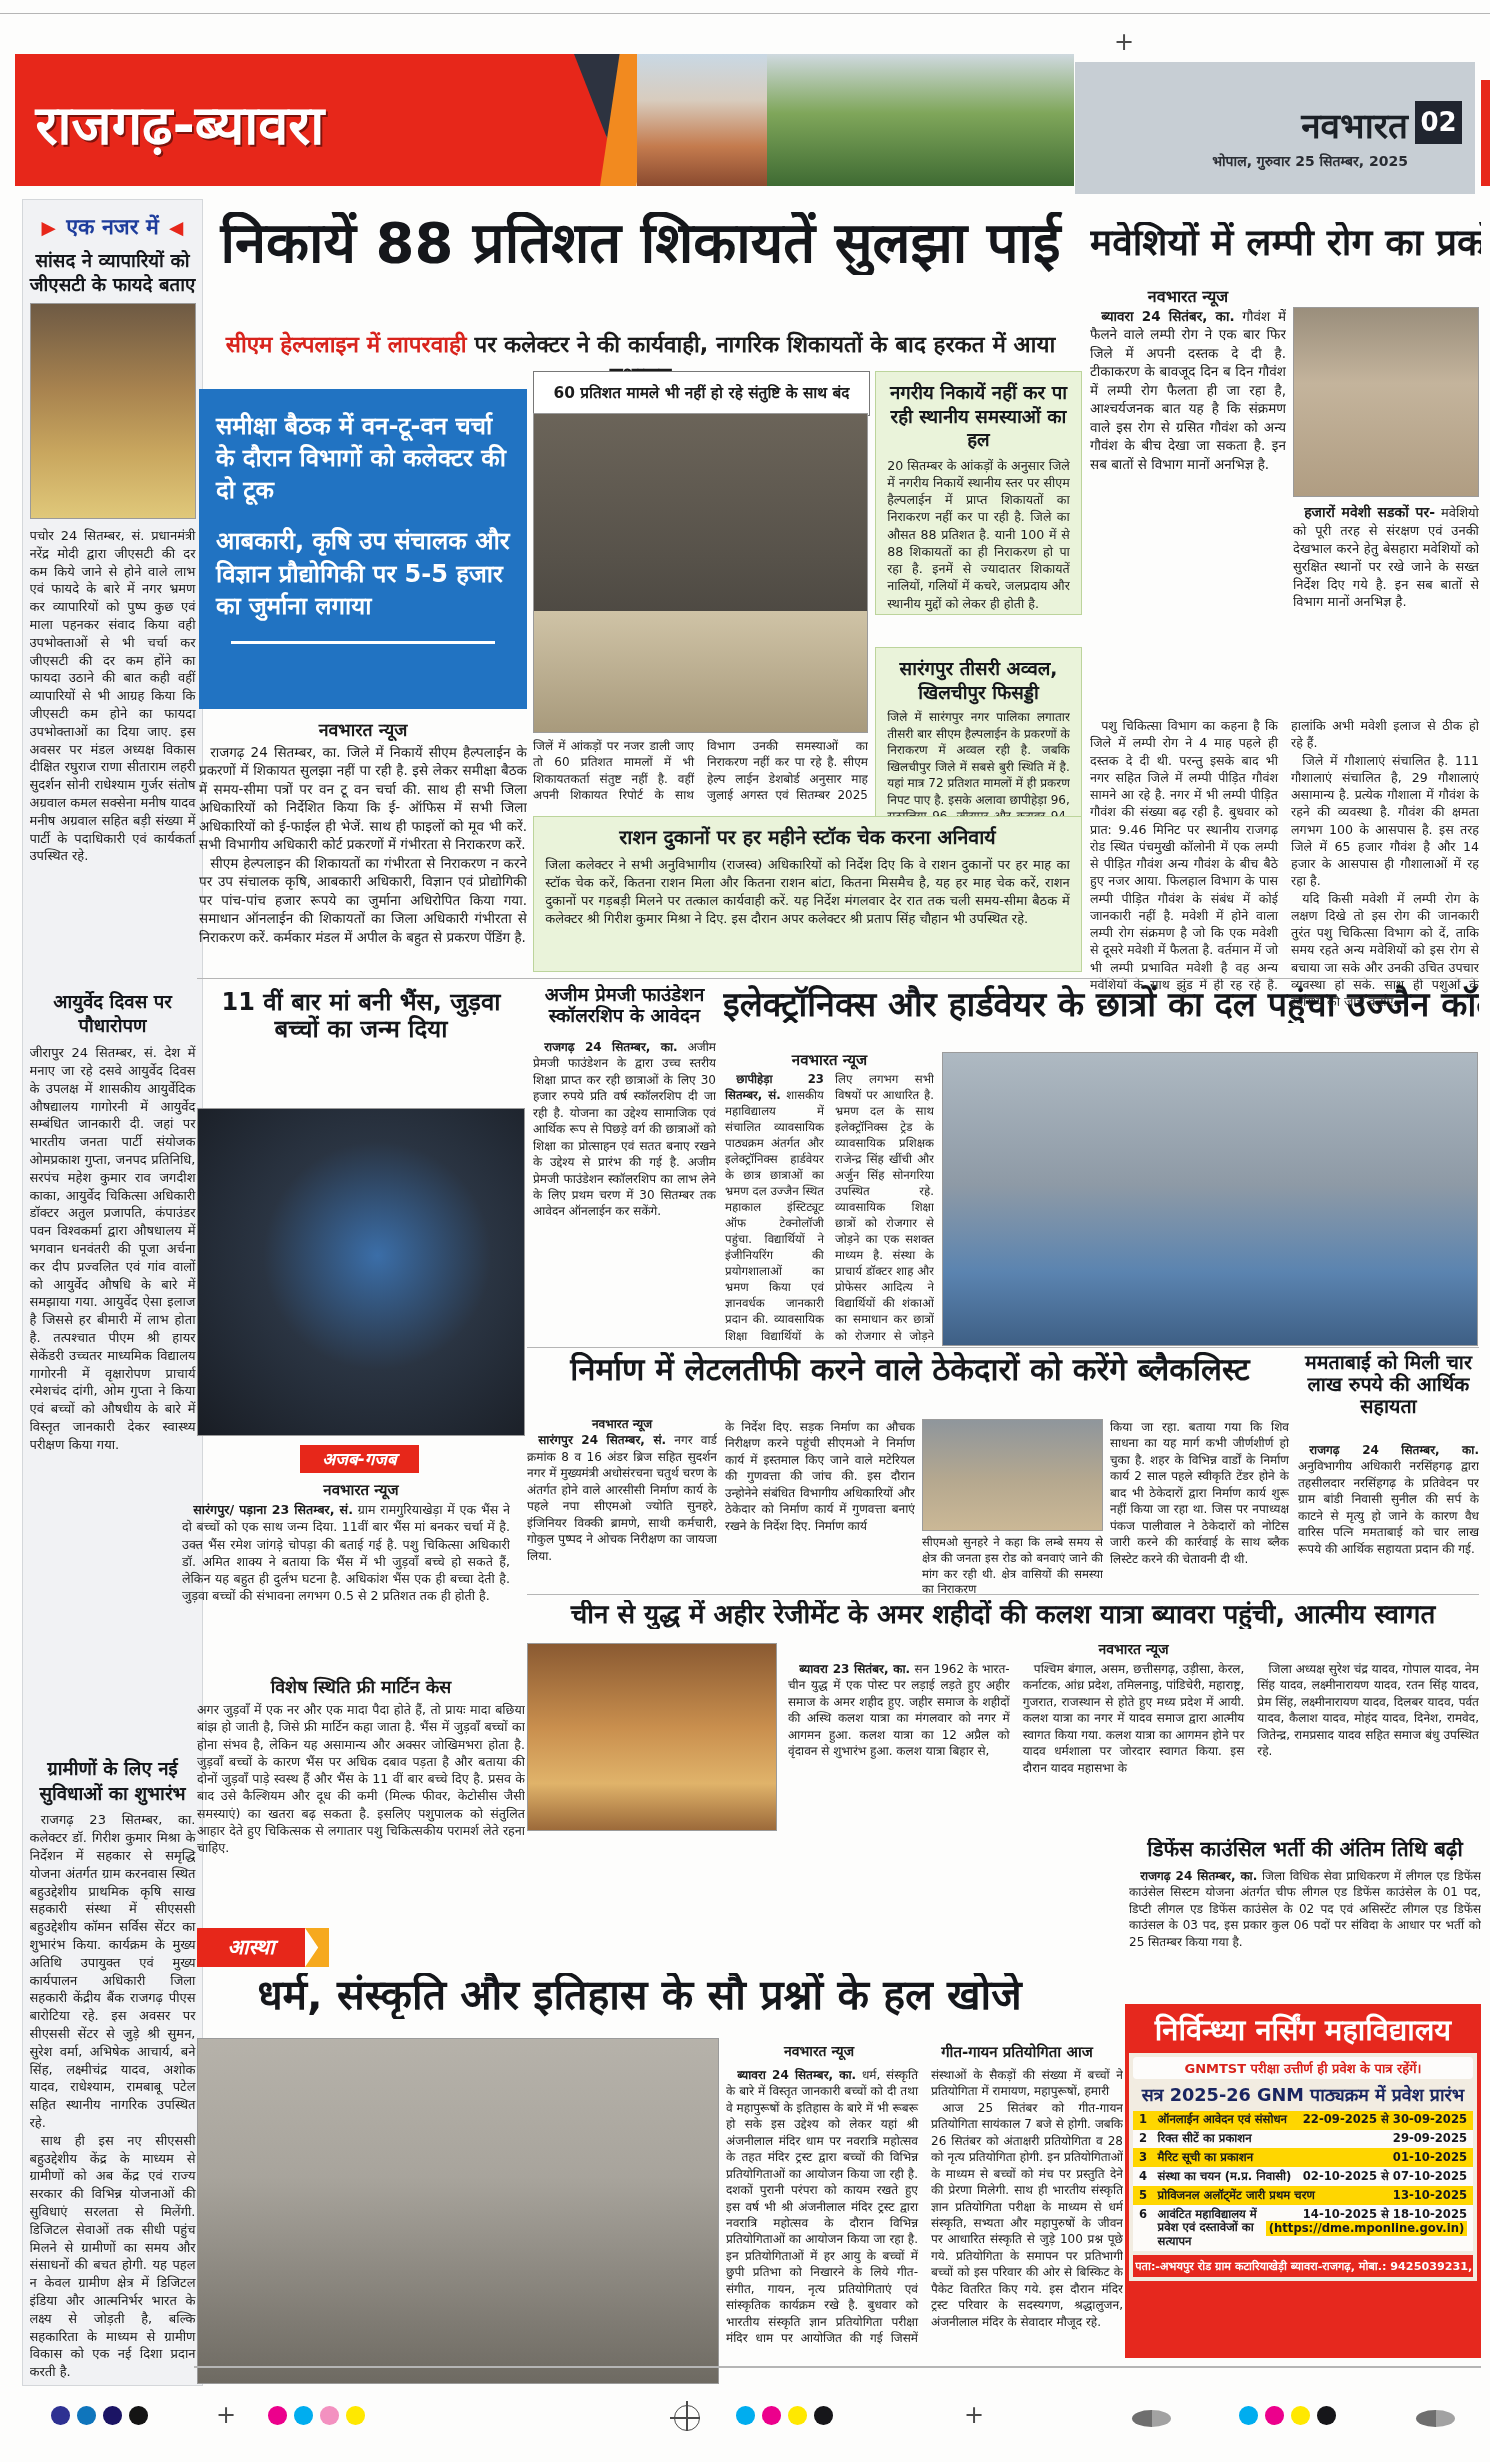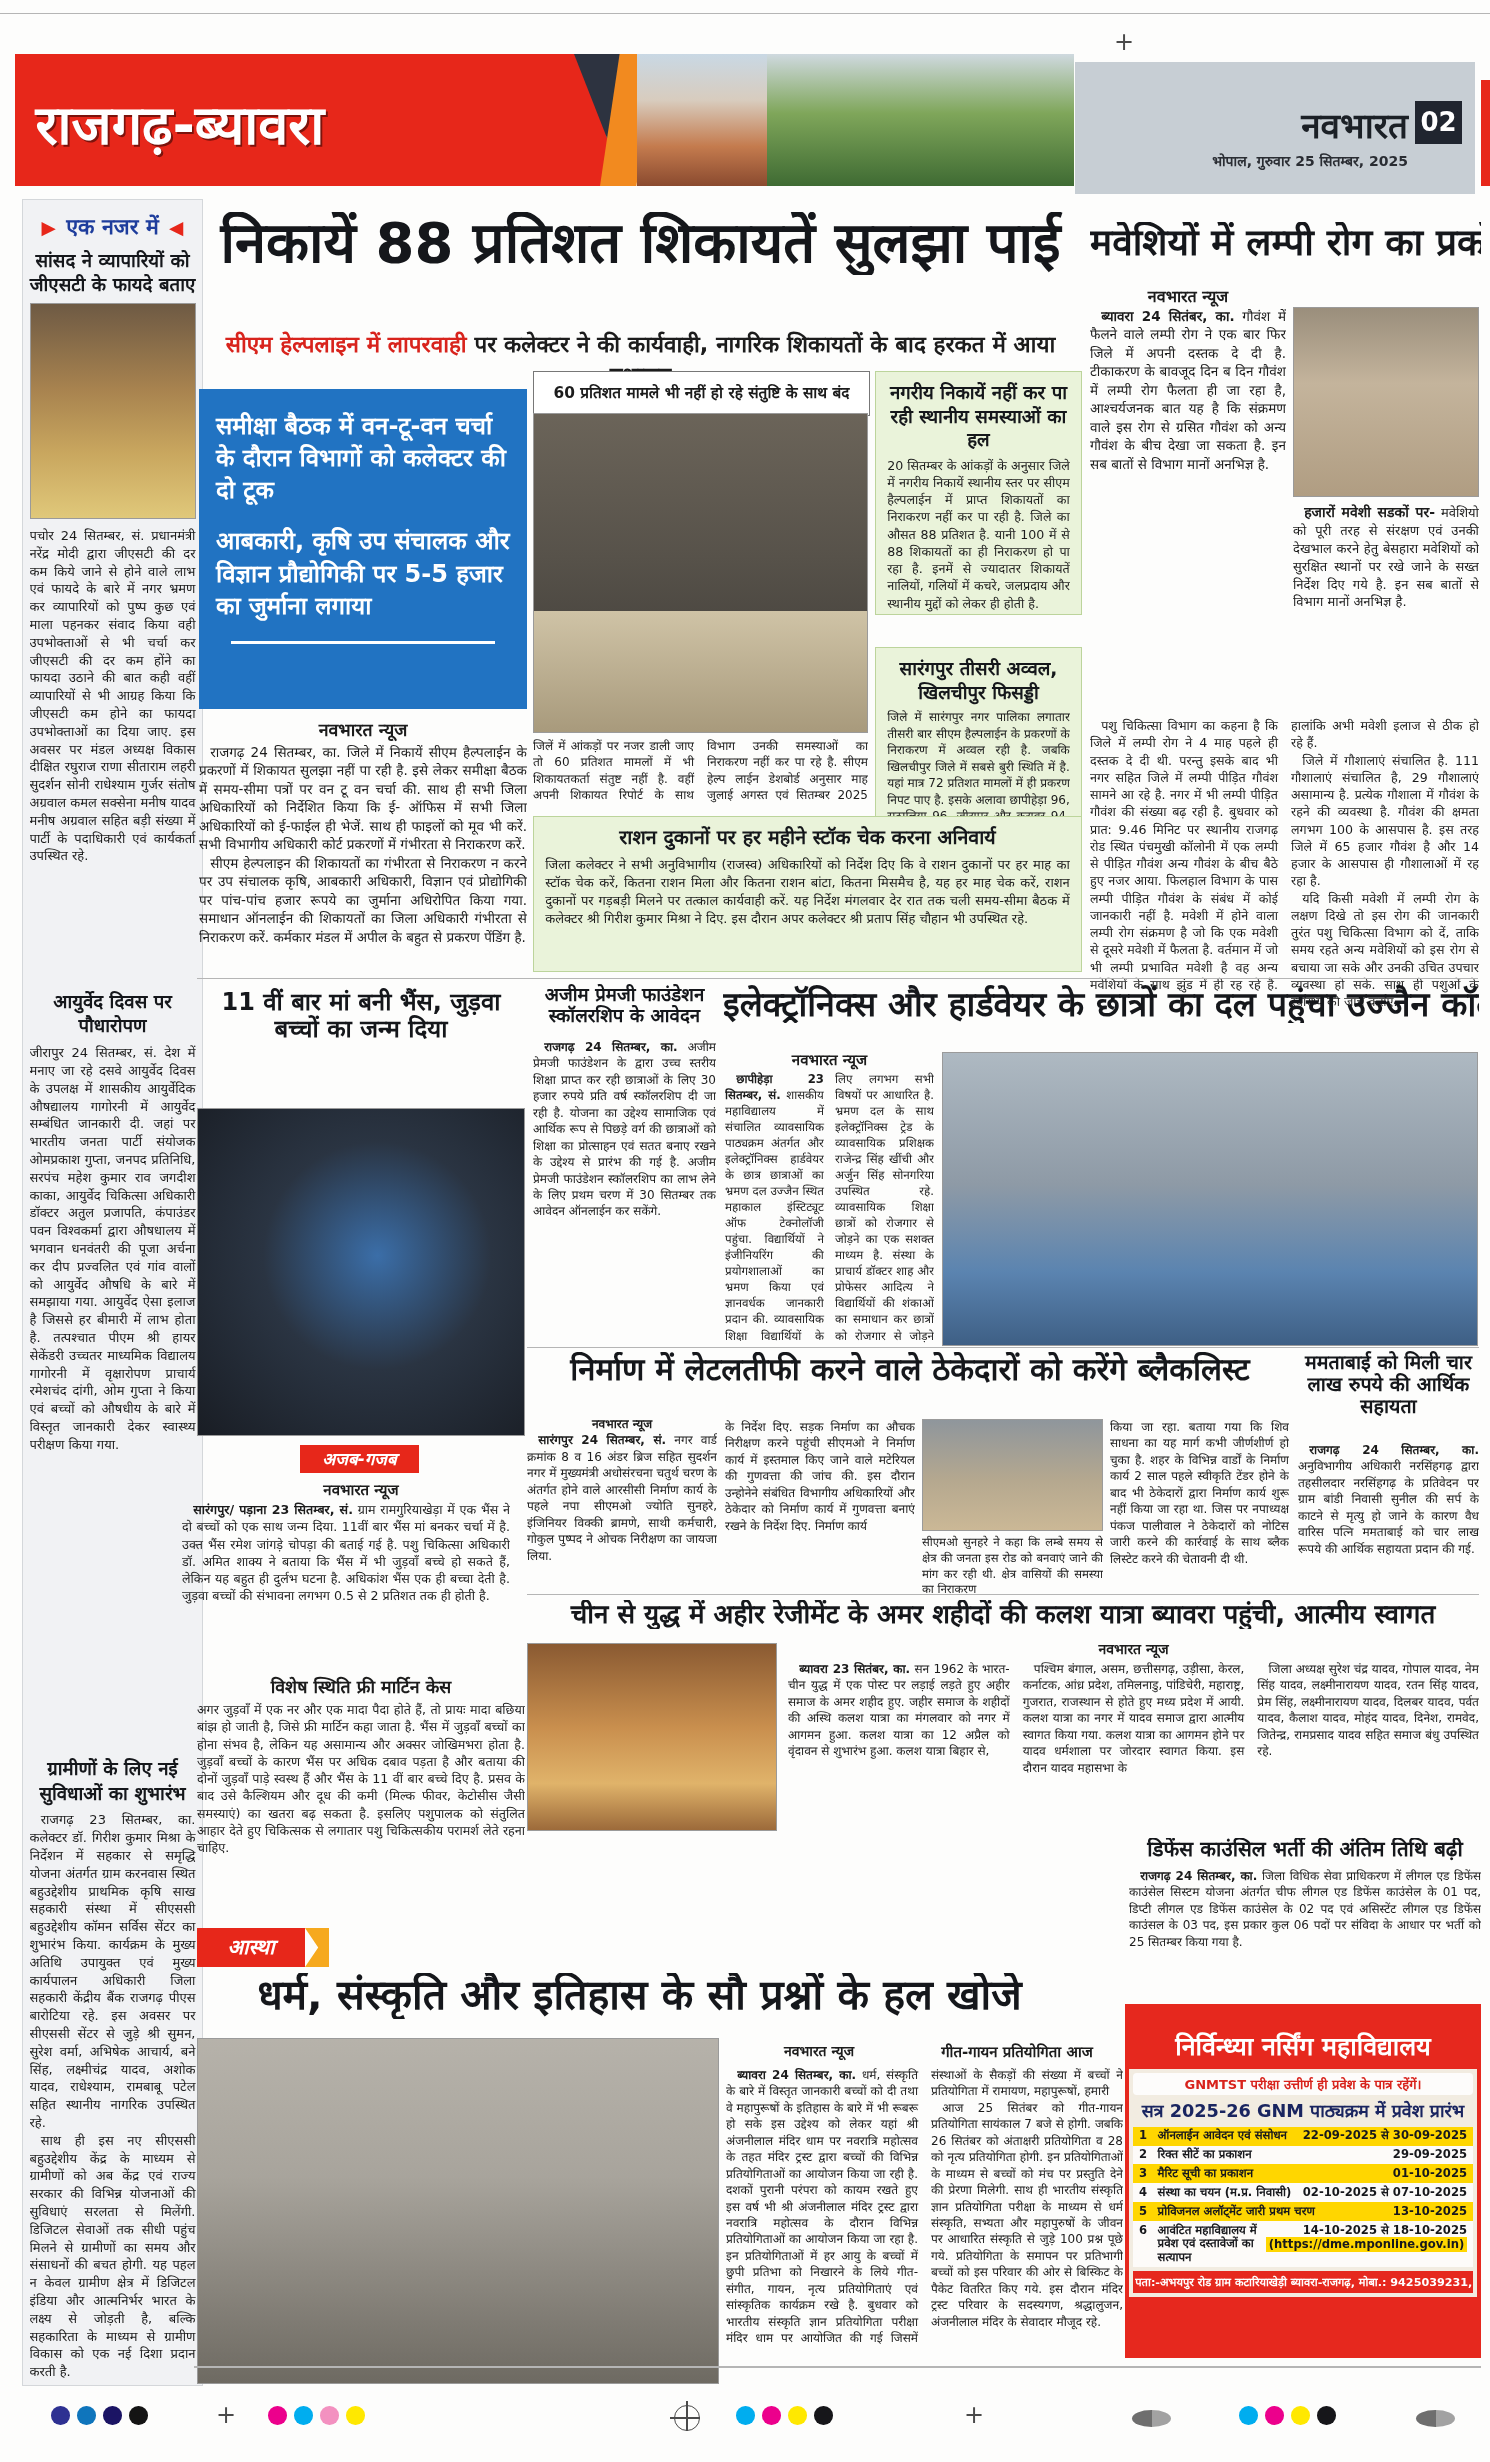--- a/index.html
+++ b/index.html
@@ -195,21 +195,21 @@
   <div class="abs hl c" style="left:197px;top:1973px;width:885px;font-size:41px;white-space:nowrap;overflow:hidden;">धर्म, संस्कृति और इतिहास के सौ प्रश्नों के हल खोजे</div>
   <div class="abs photo" style="left:197px;top:2038px;width:522px;height:346px;background:linear-gradient(180deg,#b6b2aa 0%,#a8a49c 40%,#86827a 75%,#6e6a62 100%);"></div>
   <div class="abs b c" style="left:726px;top:2041px;width:186px;font-size:14px;">नवभारत न्यूज</div>
   <div class="abs b c" style="left:924px;top:2041px;width:186px;font-size:15px;">गीत-गायन प्रतियोगिता आज</div>
   <div class="abs body j cols2" style="left:726px;top:2067px;width:397px;height:317px;font-size:12px;">
     <p><b>ब्यावरा 24 सितम्बर, का.</b> <span>धर्म, संस्कृति के बारे में विस्तृत जानकारी बच्चों को दी तथा वे महापुरूषों के इतिहास के बारे में भी रूबरू हो सके इस उद्देश्य को लेकर यहां श्री अंजनीलाल मंदिर धाम पर नवरात्रि महोत्सव के तहत मंदिर ट्रस्ट द्वारा बच्चों की विभिन्न प्रतियोगिताओं का आयोजन किया जा रही है. दशकों पुरानी परंपरा को कायम रखते हुए इस वर्ष भी श्री अंजनीलाल मंदिर ट्रस्ट द्वारा नवरात्रि महोत्सव के दौरान विभिन्न प्रतियोगिताओं का आयोजन किया जा रहा है. इन प्रतियोगिताओं में हर आयु के बच्चों में छुपी प्रतिभा को निखारने के लिये गीत-संगीत, गायन, नृत्य प्रतियोगिताएं एवं सांस्कृतिक कार्यक्रम रखे है. बुधवार को भारतीय संस्कृति ज्ञान प्रतियोगिता परीक्षा मंदिर धाम पर आयोजित की गई जिसमें संस्थाओं के सैकड़ों की संख्या में बच्चों ने प्रतियोगिता में रामायण, महापुरूषों, हमारी</span></p>
     <p>आज 25 सितंबर को गीत-गायन प्रतियोगिता सायंकाल 7 बजे से होगी. जबकि 26 सितंबर को अंताक्षरी प्रतियोगिता व 28 को नृत्य प्रतियोगिता होगी. इन प्रतियोगिताओं के माध्यम से बच्चों को मंच पर प्रस्तुति देने की प्रेरणा मिलेगी. साथ ही भारतीय संस्कृति ज्ञान प्रतियोगिता परीक्षा के माध्यम से धर्म संस्कृति, सभ्यता और महापुरुषों के जीवन पर आधारित संस्कृति से जुड़े 100 प्रश्न पूछे गये. प्रतियोगिता के समापन पर प्रतिभागी बच्चों को इस परिवार की ओर से बिस्किट के पैकेट वितरित किए गये. इस दौरान मंदिर ट्रस्ट परिवार के सदस्यगण, श्रद्धालुजन, अंजनीलाल मंदिर के सेवादार मौजूद रहे.</p>
   </div>
 
   <div class="abs" style="left:1125px;top:2004px;width:356px;height:354px;background:#e6281e;padding:3.7px;box-sizing:border-box;">
-    <div class="b c" style="color:#fff;font-size:25px;line-height:45px;height:45px;white-space:nowrap;overflow:hidden;margin-top:16px;">निर्विन्ध्या नर्सिंग महाविद्यालय</div>
+    <div class="b c" style="color:#fff;font-size:29px;line-height:45px;height:45px;white-space:nowrap;overflow:hidden;">निर्विन्ध्या नर्सिंग महाविद्यालय</div>
     <div style="background:#f2ece1;padding:4.7px 4.7px 3.7px 4.7px;">
       <div class="b c" style="color:#d8231c;font-size:13px;background:rgba(255,255,255,.85);border-radius:3.7px;padding:1.9px 0;margin-bottom:2.8px;white-space:nowrap;overflow:hidden;">GNMTST परीक्षा उत्तीर्ण ही प्रवेश के पात्र रहेंगें।</div>
       <div class="b c" style="color:#1a2560;font-size:17.7px;margin-bottom:4.7px;white-space:nowrap;overflow:hidden;">सत्र 2025-26 GNM पाठ्यक्रम में प्रवेश प्रारंभ</div>
       <div class="adrow yellow">
         <span class="no">1</span>
         <span class="lbl">ऑनलाईन आवेदन एवं संसोधन</span>
         <span class="dt">22-09-2025 से 30-09-2025</span>
       </div>
       <div class="adrow lightrow">
         <span class="no">2</span>

